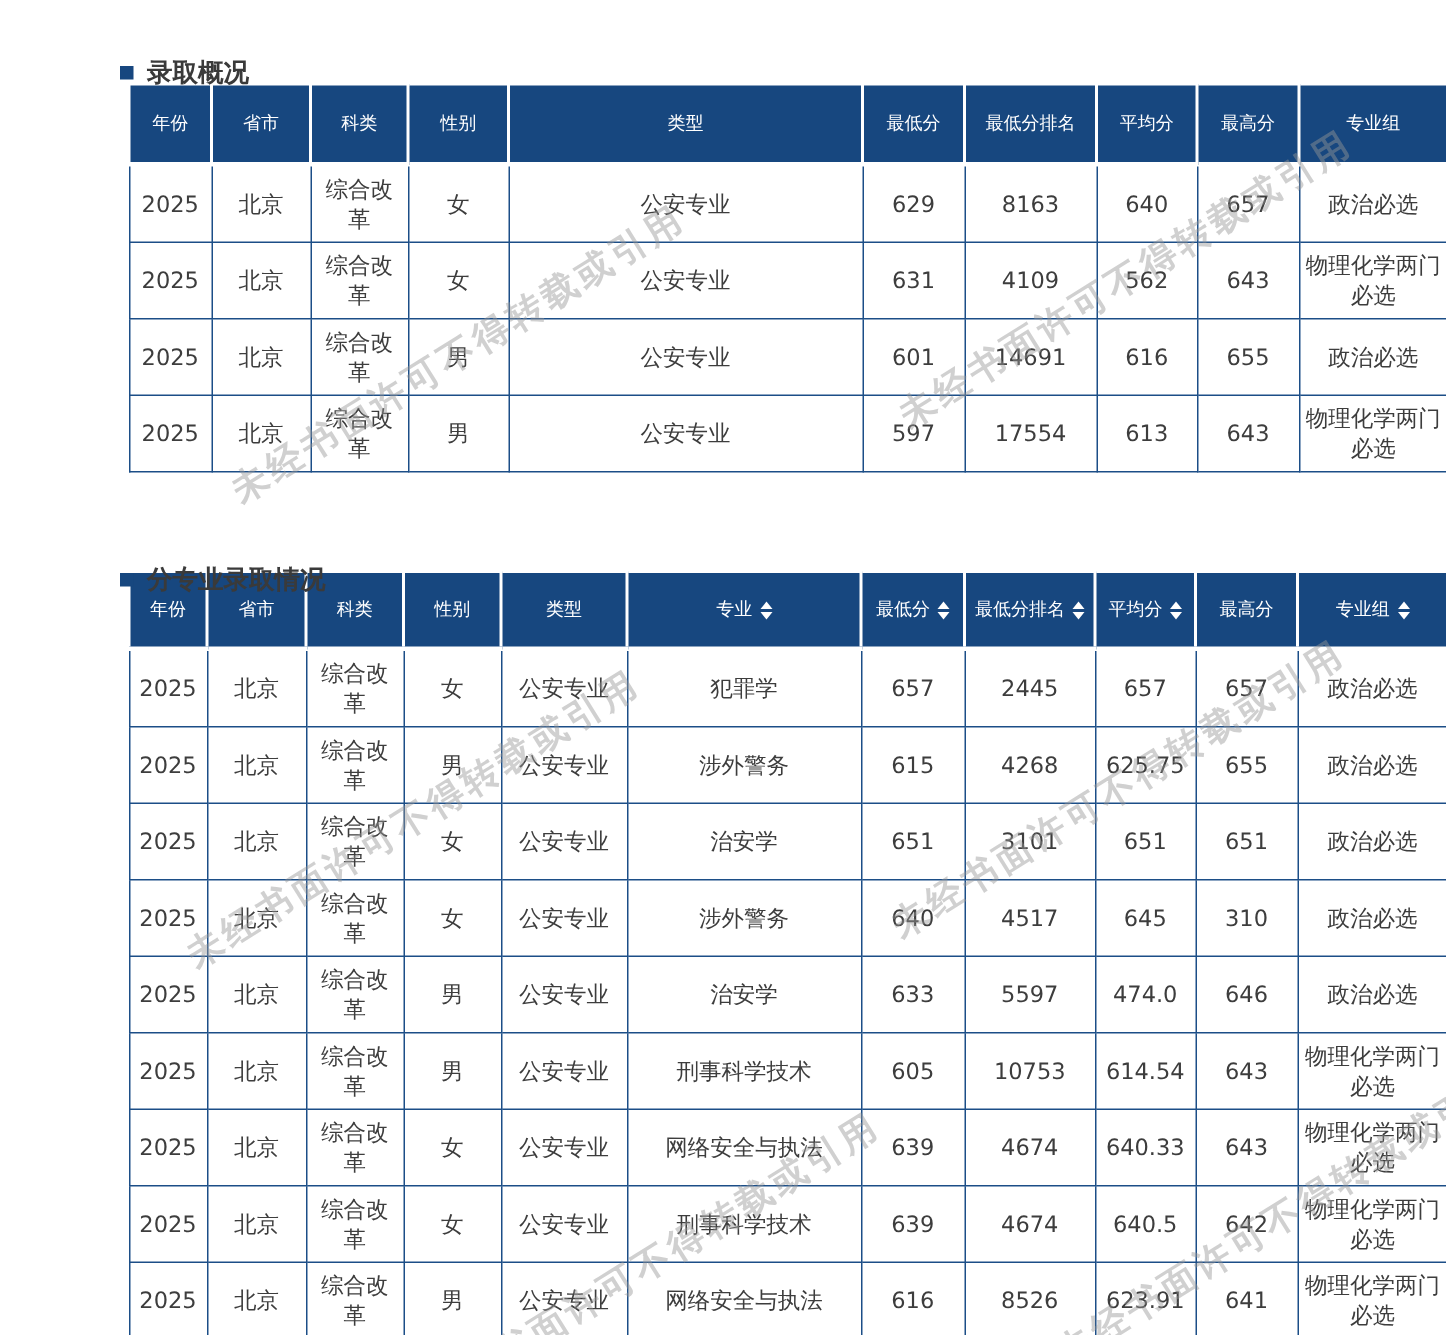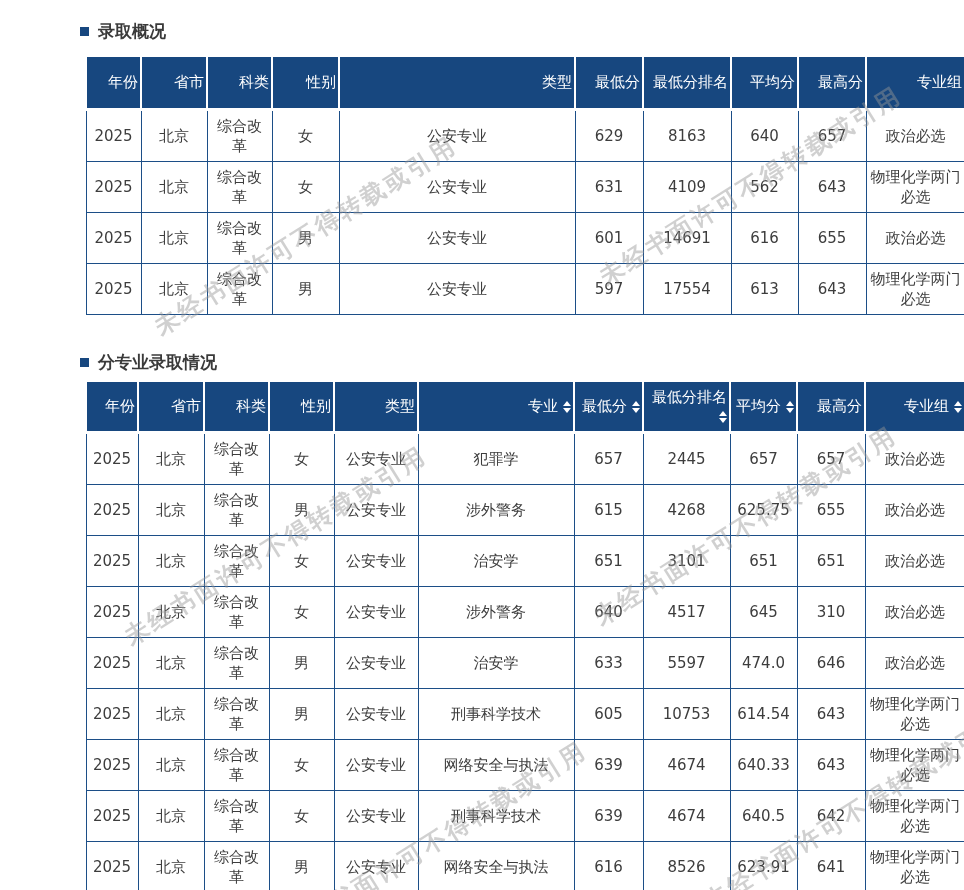--- a/index.html
+++ b/index.html
@@ -11,34 +11,34 @@
   .page{position:relative;width:964px;height:890px;}
 
   
   .sec-title{
     position:absolute;left:80px;display:flex;align-items:center;
     font-size:17px;font-weight:bold;color:#3a3a3a;z-index:2;
   }
   .sec-title .bullet{
     width:9px;height:9px;background:#17477f;display:inline-block;margin-right:9px;
   }
-  #sec1-title{top:3px;}
-  #sec2-title{top:334px;}
+  #sec1-title{top:20px;}
+  #sec2-title{top:358px;}
 
   
   table{
     position:absolute;left:85px;border-collapse:collapse;table-layout:fixed;
     width:879px;z-index:1;background:transparent;
   }
   #overview-table{top:55px;}
   #bymajor-table{top:380px;}
   th{
-    background:#17477f;color:#ffffff;font-size:15px;font-weight:normal;
+    background:#17477f;color:#ffffff;font-size:12px;font-weight:normal;
     border:2px solid #ffffff;border-bottom:3px solid #ffffff;
-    text-align:right;vertical-align:middle;padding:2px;
+    text-align:center;vertical-align:middle;padding:2px;
   }
   #overview-table th{height:47px;}
   #bymajor-table th{height:45px;}
   td{
     border:1.5px solid #1c4e87;color:#3d3d3d;font-size:15px;
     text-align:center;vertical-align:middle;height:48px;padding:1px 4px;
     line-height:1.35;
   }
   
   #overview-table .c1{width:55px}  #overview-table .c2{width:66px}

